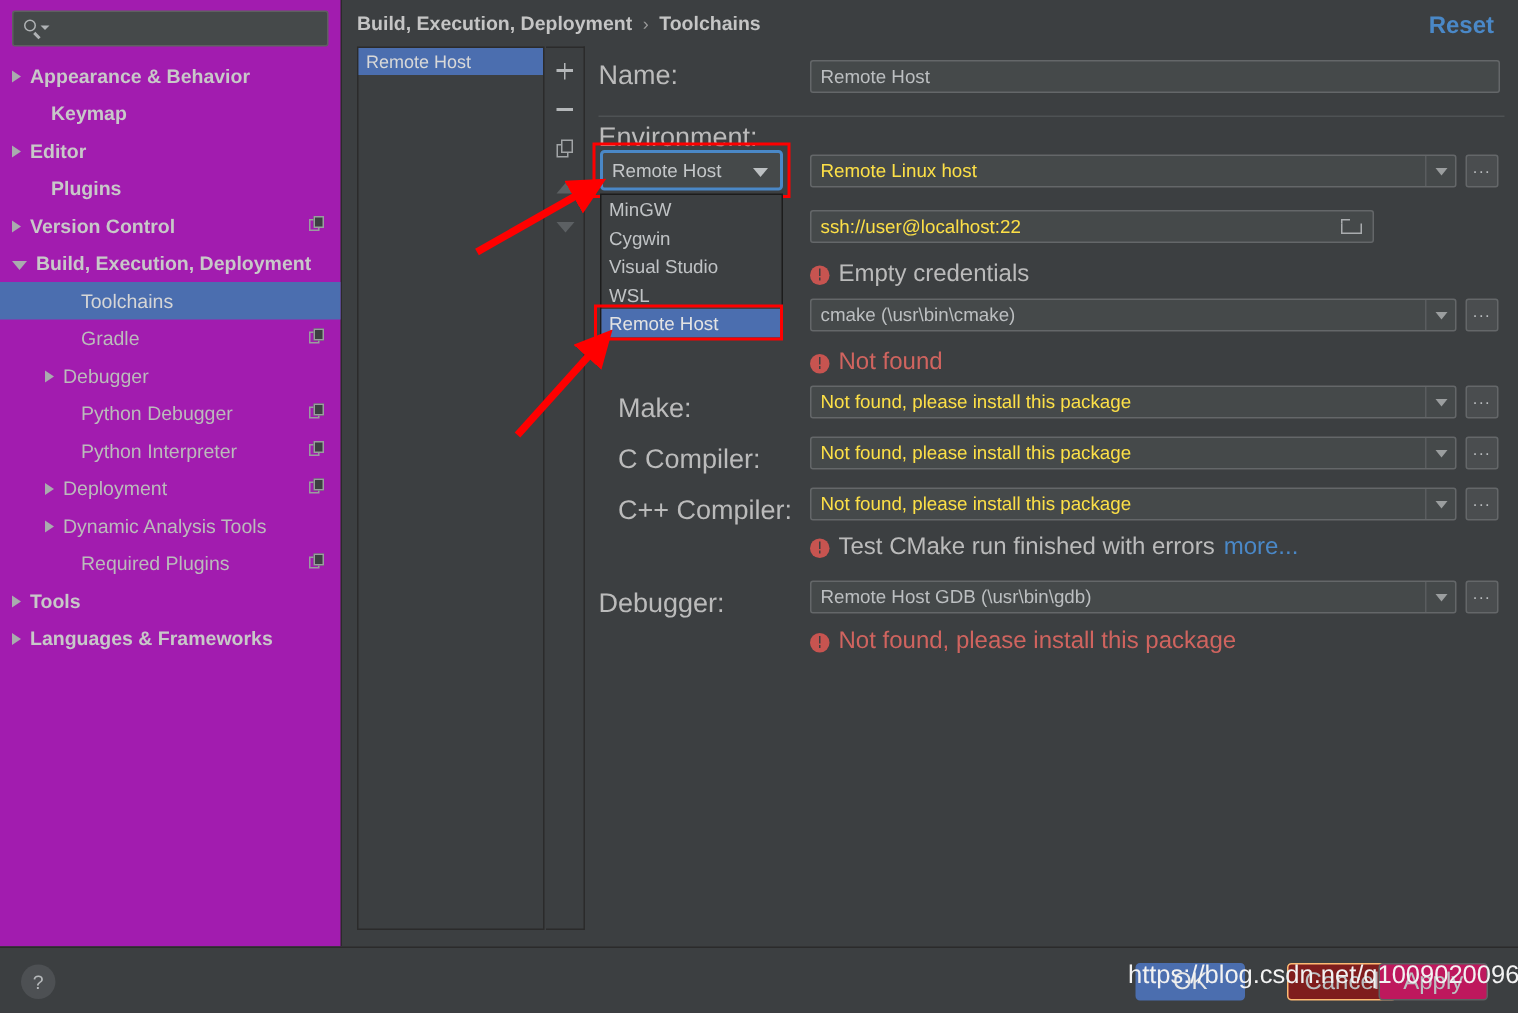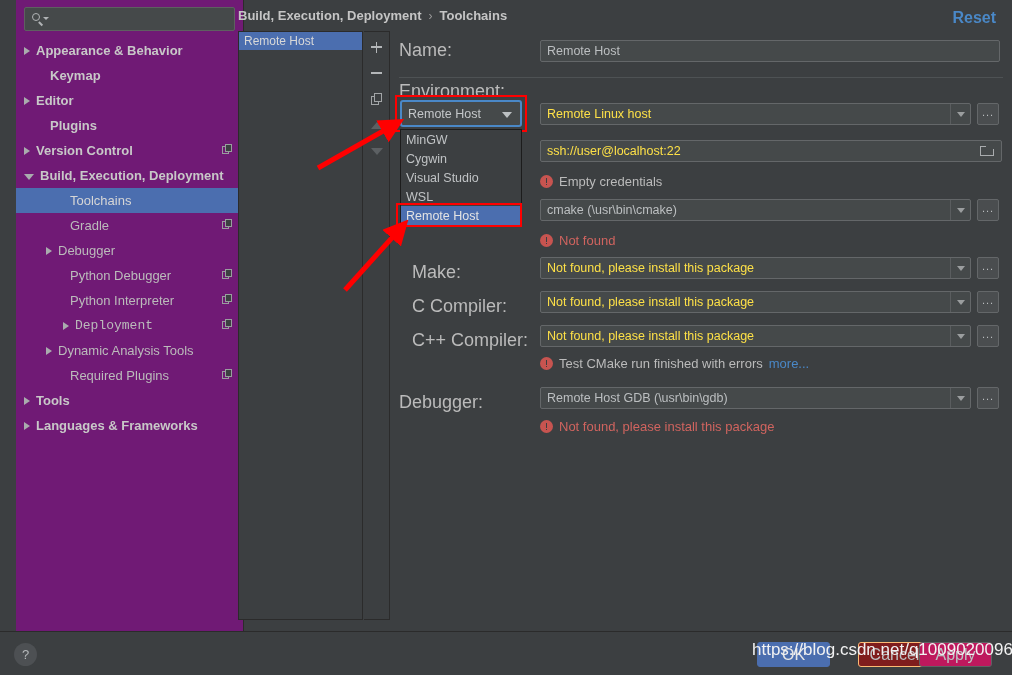--- a/index.html
+++ b/index.html
@@ -10,23 +10,23 @@
     background: #3c3f41;
     font-family: "Liberation Sans", sans-serif;
     font-size: 12px;
     color: #bbbbbb;
     -webkit-font-smoothing: antialiased;
   }
   #app { position: relative; width: 1012px; height: 675px; }
 
   
   #sidebar {
-    position: absolute; left: 16px; top: 0;
+    position: absolute; left: 0; top: 0;
     width: 228px; height: 631px;
-    background: #701a75;
+    background: #a21caf;
     border-right: 1px solid #2b2b2b;
   }
   #search-row { padding: 7px 8px 0 8px; }
   .search-box {
     height: 24px; background: #45494a;
     border: 1px solid #5e6060; border-radius: 2px;
     display: flex; align-items: center; padding: 0 6px;
   }
   .search-glyph { position: relative; width: 18px; height: 14px; }
   .search-glyph .ring {
@@ -173,21 +173,21 @@
     position: absolute; left: 0; top: 0; width: 6px; height: 3px;
     border-top: 1.4px solid #a9acae; border-left: 1.4px solid #a9acae;
   }
   .folder-ic .body {
     position: absolute; left: 0; top: 3.5px; width: 14px; height: 7px;
     border: 1.4px solid #a9acae; border-top: none;
   }
   .divider {
     position: absolute; height: 1px; background: #4e5254;
   }
-  .msg { display: flex; align-items: center; gap: 6px; font-size: 13px; }
+  .msg { display: flex; align-items: center; gap: 6px; font-size: 16px; }
   .err-ic {
     width: 13px; height: 13px; border-radius: 50%;
     background: #c75450; position: relative; flex: 0 0 auto;
   }
   .err-ic::before {
     content: ""; position: absolute; left: 5.6px; top: 2.5px;
     width: 1.8px; height: 5px; background: #3c3f41;
   }
   .err-ic::after {
     content: ""; position: absolute; left: 5.6px; top: 8.6px;
@@ -334,21 +334,21 @@
           </span>
         </div>
         <div class="tree-row" style="padding-left: 42px;">
           <span class="arrow none"></span>
           <span class="tree-label">Python Interpreter</span>
           <span class="copy-ic">
             <i class="b"></i>
             <i class="f"></i>
           </span>
         </div>
-        <div class="tree-row" style="padding-left: 47px; font-family: Liberation Mono, monospace;">
+        <div class="tree-row" style="padding-left: 30px;">
           <span class="arrow "></span>
           <span class="tree-label">Deployment</span>
           <span class="copy-ic">
             <i class="b"></i>
             <i class="f"></i>
           </span>
         </div>
         <div class="tree-row" style="padding-left: 30px;">
           <span class="arrow "></span>
           <span class="tree-label">Dynamic Analysis Tools</span>
@@ -421,21 +421,21 @@
     </div>
 
     <div class="field combo" style="position:absolute; left:141px; top:67px; width:431px;">
       <span>Remote Linux host</span>
       <span class="cb-arrow">
           <span class="cb-tri"></span>
         </span>
     </div>
     <div class="ell-btn" style="position:absolute; left:578px; top:67px;">...</div>
 
-    <div class="field" style="position:absolute; left:141px; top:104px; width:462px; justify-content:space-between;">
+    <div class="field" style="position:absolute; left:141px; top:104px; width:376px; justify-content:space-between;">
       <span>ssh://user@localhost:22</span>
       <span class="folder-ic">
         <span class="tab"></span>
           <span class="body"></span>
       </span>
     </div>
 
     <div class="msg" style="position:absolute; left:141px; top:138px;">
       <span class="err-ic"></span>
       <span class="msg-text">Empty credentials</span>

